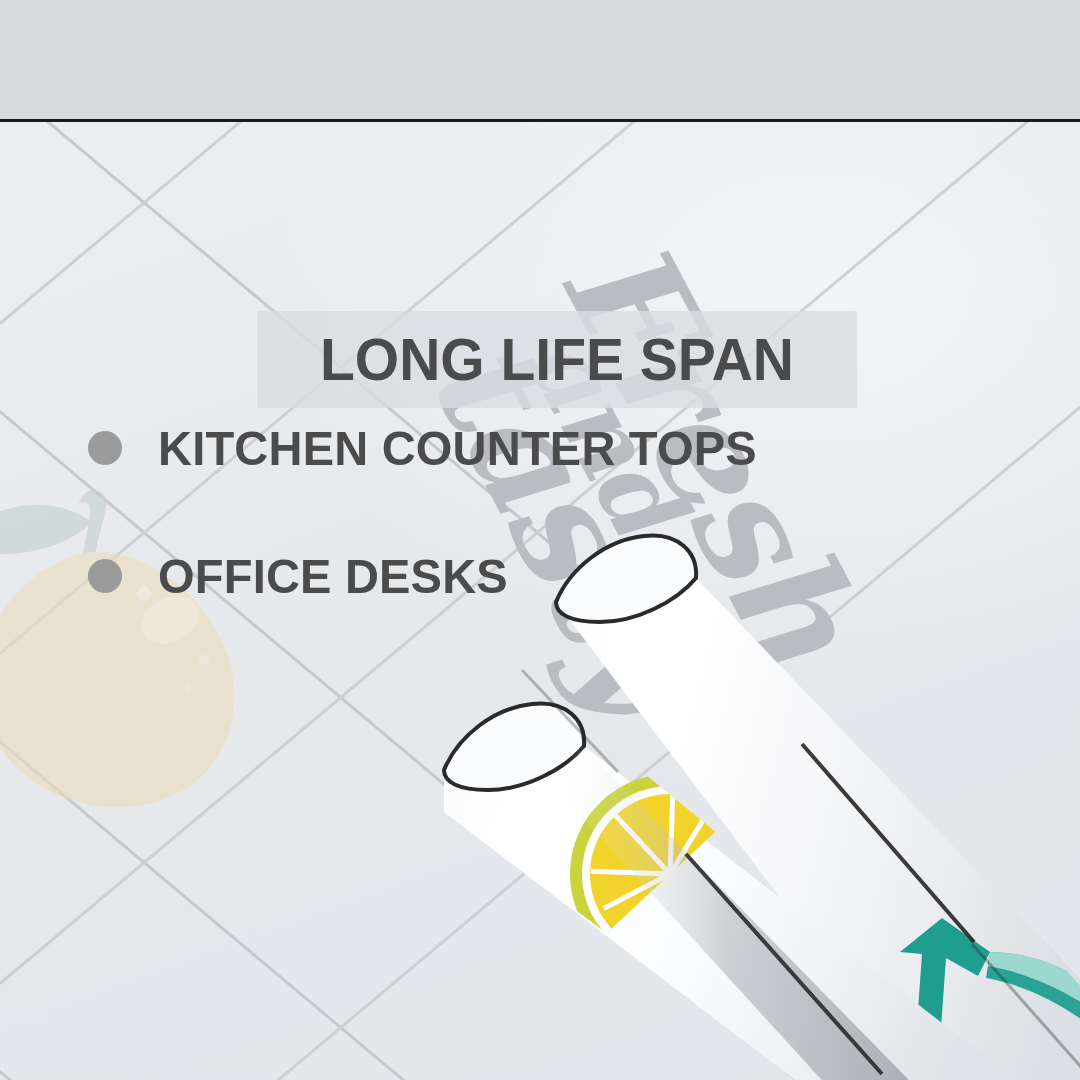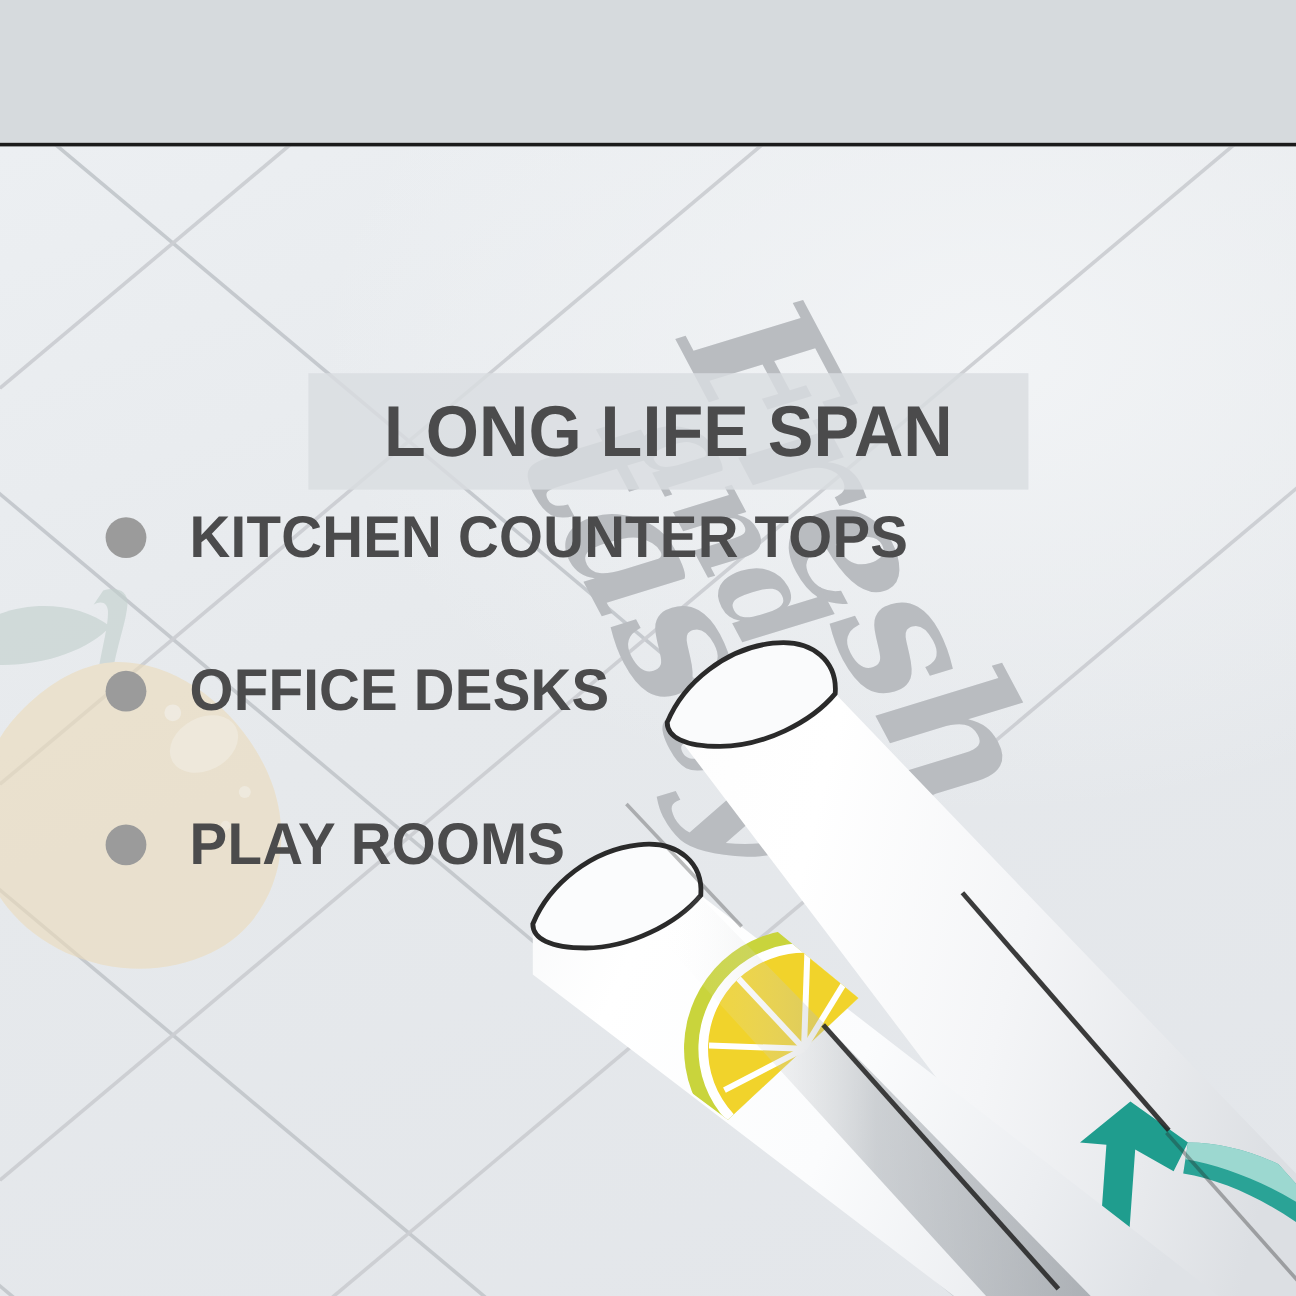--- a/index.html
+++ b/index.html
@@ -320,24 +320,20 @@
 
     <div class="bullet-list">
       <div class="bullet-row">
         <span class="bullet-dot"></span>
         <span class="bullet-label">KITCHEN COUNTER TOPS</span>
       </div>
       <div class="bullet-row">
         <span class="bullet-dot"></span>
         <span class="bullet-label">OFFICE DESKS</span>
       </div>
-      <div class="bullet-row">
-        <span class="bullet-dot"></span>
-        <span class="bullet-label">PLAY ROOMS</span>
-      </div>
     </div>
 
   </div>
 
   <div class="header-band"></div>
   <div class="header-title">SUITABLE FOR ALL WALLS</div>
   <div class="header-rule"></div>
 
 </div>
 

